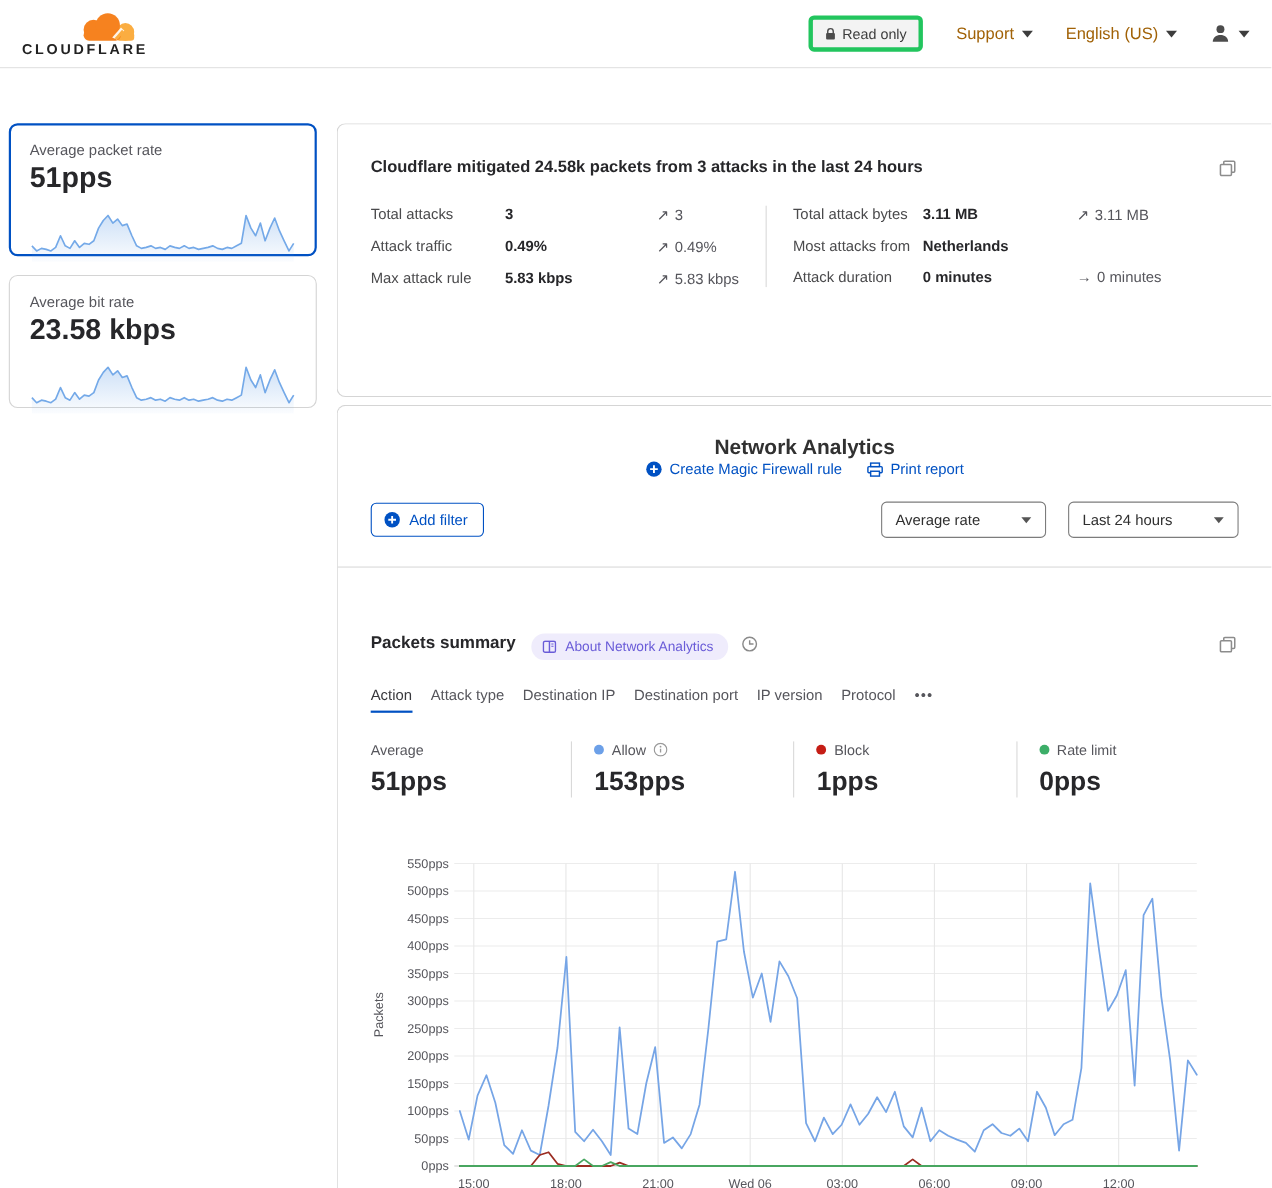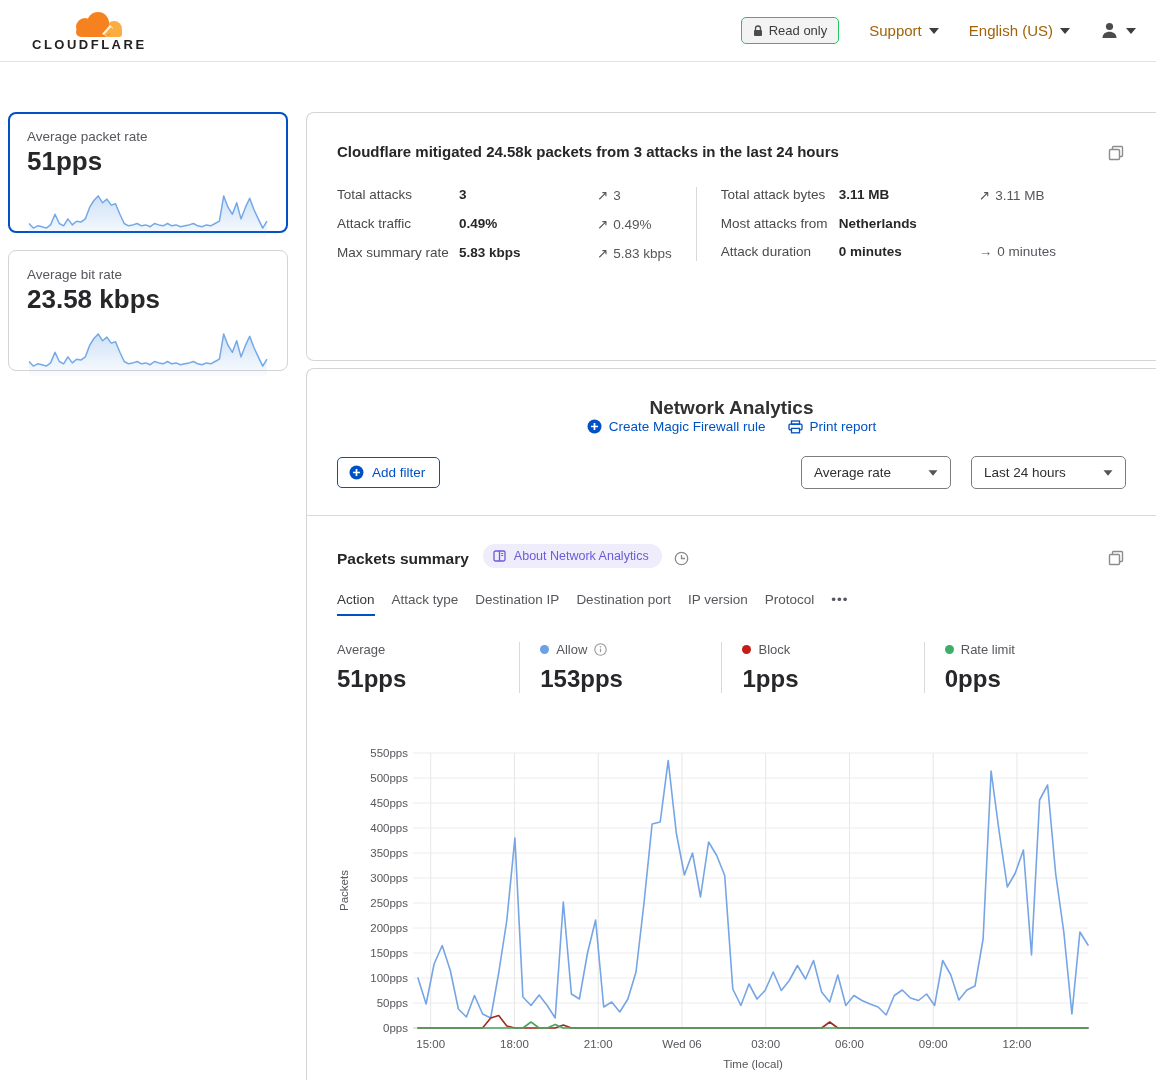--- a/index.html
+++ b/index.html
@@ -4,25 +4,25 @@
 <style>
   * { margin:0; padding:0; box-sizing:border-box; }
   html,body { width:1156px; height:1080px; overflow:hidden; background:#fff;
     font-family:"Liberation Sans", sans-serif; color:#313131; }
 
   
   .topbar { height:62px; border-bottom:1px solid #e2e2e2; display:flex;
     align-items:center; justify-content:space-between; padding:0 20px 0 16px; }
   .brand { position:relative; width:112px; height:46px; }
   .brand svg.cloud { position:absolute; top:2px; left:52px; }
-  .brand .wordmark { position:absolute; bottom:2px; left:16px; font-size:13px; font-weight:700;
+  .brand .wordmark { position:absolute; bottom:2px; left:4px; font-size:13px; font-weight:700;
     letter-spacing:2.5px; color:#222; }
   .top-right { display:flex; align-items:center; gap:30px; }
   .readonly-badge { display:flex; align-items:center; gap:6px; background:#f3f3f3;
-    border:1px solid #22c55e; border-radius:5px; padding:5px 11px; font-size:13px; color:#3c3c3c; }
+    border:4px solid #22c55e; border-radius:5px; padding:5px 11px; font-size:13px; color:#3c3c3c; }
   .menu-item { display:flex; align-items:center; gap:7px; font-size:15px; color:#a16207; cursor:pointer; }
   .caret { width:0; height:0; border-left:5px solid transparent; border-right:5px solid transparent;
     border-top:6px solid #3d3d3d; display:inline-block; }
 
   
   .content { display:flex; padding:50px 0 12px 8px; align-items:flex-start; }
   .left-col { width:280px; flex:0 0 280px; }
   .main-col { flex:1; margin-left:18px; min-width:0; }
 
   
@@ -66,21 +66,21 @@
   .select-btn { display:flex; align-items:center; justify-content:space-between; width:150px;
     border:1px solid #7c7c7c; background:#fff; border-radius:5px; padding:8px 12px;
     font-size:13.5px; color:#2f2f2f; cursor:pointer; }
   .select-btn .caret { border-top-color:#555; transform:scale(.9); }
   .select-btn.range { width:155px; }
 
   .na-divider { border-top:1px solid #d9d9d9; }
 
   
   .packets-section { padding:28px 30px 10px; }
-  .ps-title-row { display:flex; align-items:flex-end; }
+  .ps-title-row { display:flex; align-items:flex-start;margin-top:32px; }
   .ps-title { font-size:15.5px; font-weight:700; color:#27272a; }
   .about-pill { display:flex; align-items:center; gap:8px; background:#efecfc; color:#6a5cd8;
     border:none; border-radius:13px; padding:5px 13px 5px 10px; font-size:12.5px;
     margin-left:14px; cursor:pointer; }
   .clock-btn { margin-left:10px; }
   .ps-spacer { flex:1; }
 
   .tabs { display:flex; gap:17px; margin-top:24px; align-items:flex-end; }
   .tab { font-size:13.5px; color:#56565c; padding-bottom:7px; cursor:pointer; border-bottom:2px solid transparent; }
   .tab.active { color:#38383c; border-bottom:2px solid #0051c3; }
@@ -180,21 +180,21 @@
         </button>
       </div>
       <div class="summary-grid">
         <div class="stats-table">
           <span class="lab">Total attacks</span>
           <span class="val">3</span>
           <span class="trend"><span class="arr">↗</span><span>3</span></span>
           <span class="lab">Attack traffic</span>
           <span class="val">0.49%</span>
           <span class="trend"><span class="arr">↗</span><span>0.49%</span></span>
-          <span class="lab">Max summary rate</span>
+          <span class="lab">Max attack rule</span>
           <span class="val">5.83 kbps</span>
           <span class="trend"><span class="arr">↗</span><span>5.83 kbps</span></span>
         </div>
         <div class="stats-table right">
           <span class="lab">Total attack bytes</span>
           <span class="val">3.11 MB</span>
           <span class="trend"><span class="arr">↗</span><span>3.11 MB</span></span>
           <span class="lab">Most attacks from</span>
           <span class="val">Netherlands</span>
           <span class="trend"><span class="arr"></span><span></span></span>

